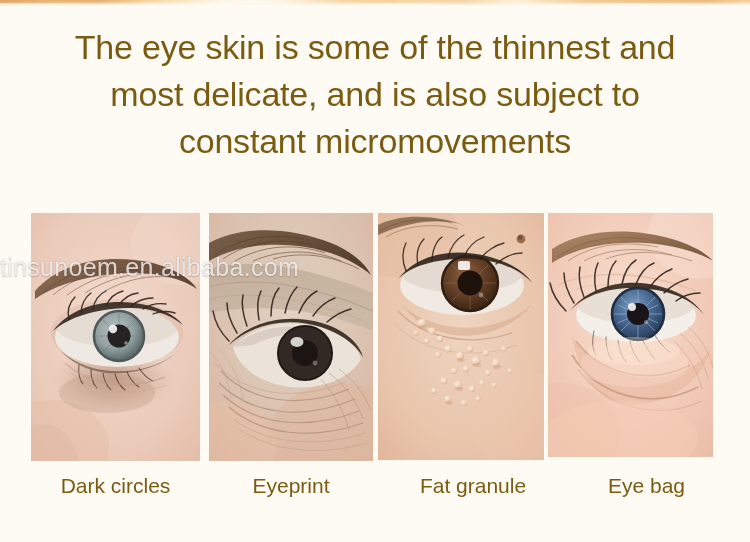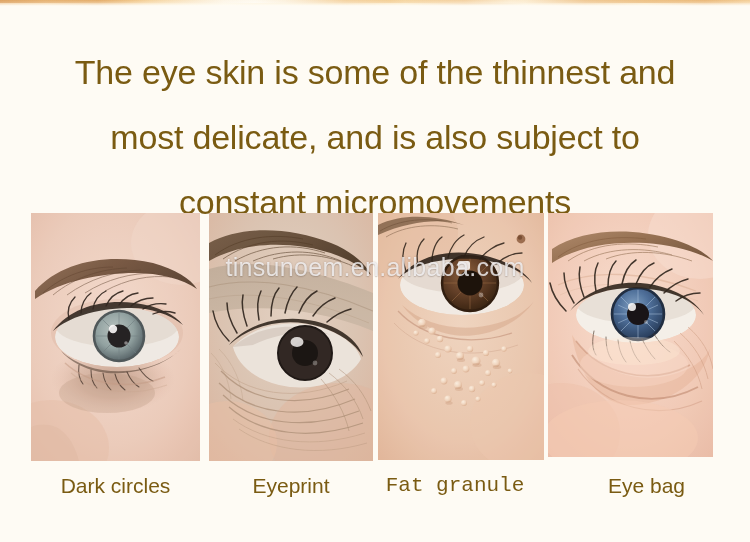--- a/index.html
+++ b/index.html
@@ -57,26 +57,26 @@
       rgba(255,255,255,0.55) 34%,
       rgba(238,186,116,0.35) 52%,
       rgba(255,246,228,0.5) 68%,
       rgba(226,163,90,0.45) 86%,
       rgba(246,213,160,0.3) 100%);
   }
 
   
   #headline {
     position: absolute;
-    left: 0; top: 40px;
+    left: 0; top: 24px;
     width: 750px;
     text-align: center;
     color: #7a5b12;
     font-size: 34px;
-    line-height: 65px;
+    line-height: 47px;
     letter-spacing: -0.2px;
     font-family: "Liberation Sans", sans-serif;
     font-weight: 400;
     white-space: pre-line;
     padding: 0 12px;
     box-sizing: border-box;
   }
 
   
   #photo-strip {
@@ -105,21 +105,20 @@
     height: 100%;
     display: block;
   }
 
   
   #watermark {
     position: absolute;
     left: 0;
     top: 253px;
     width: 750px;
-    text-align: center;
     font-family: "Liberation Sans", sans-serif;
     font-size: 25px;
     letter-spacing: 0.3px;
     color: rgba(250,250,252,0.78);
     text-shadow: 0 0 2px rgba(90,70,60,0.30), 0 1px 1px rgba(70,55,45,0.18);
     pointer-events: none;
     user-select: none;
   }
 
   
@@ -135,21 +134,21 @@
     top: 0;
     text-align: center;
     color: #7a5b12;
     font-size: 21px;
     line-height: 28px;
     font-family: "Liberation Sans", sans-serif;
     white-space: nowrap;
   }
   .caption.c1 { left: 0px;   width: 169px; }
   .caption.c2 { left: 178px; width: 164px; }
-  .caption.c3 { left: 341px; width: 166px; font-family: Liberation Mono, monospace; }
+  .caption.c3 { left: 359px; width: 166px; }
   .caption.c4 { left: 533px; width: 165px; }
 </style>
 </head>
 <body>
 
 <div id="page">
 
   <div id="top-strip"></div>
 
   <div id="headline">The eye skin is some of the thinnest and

